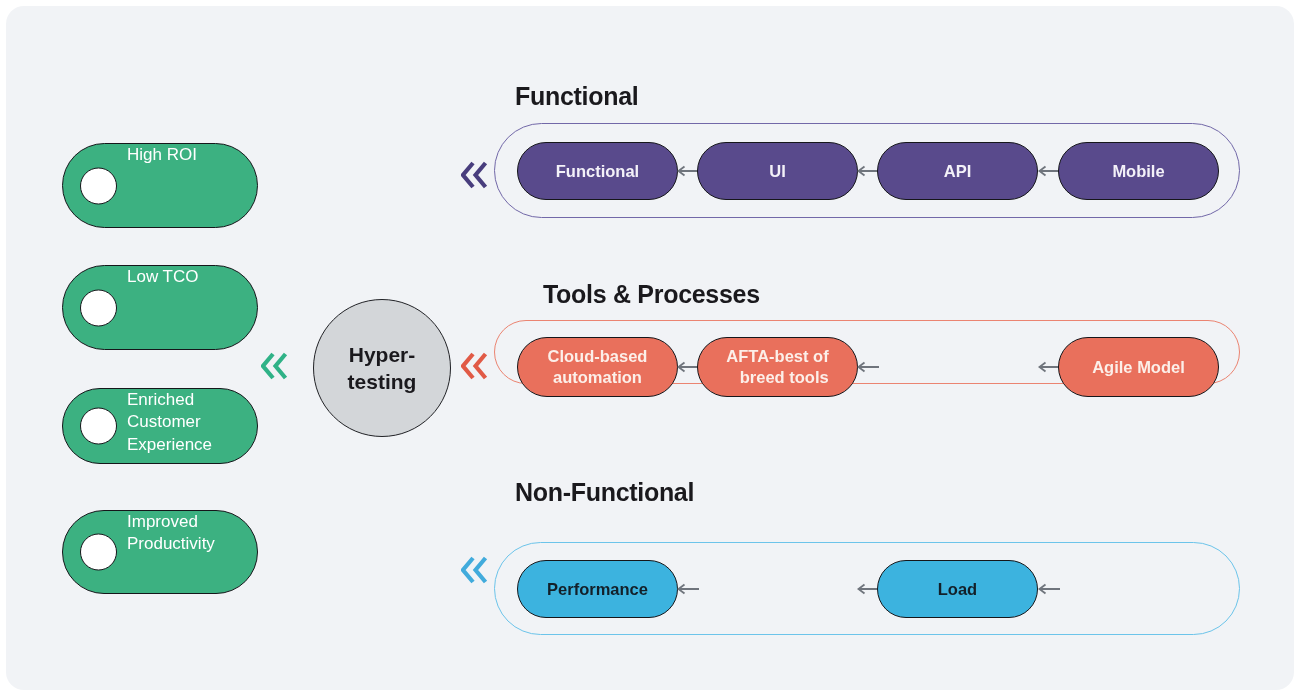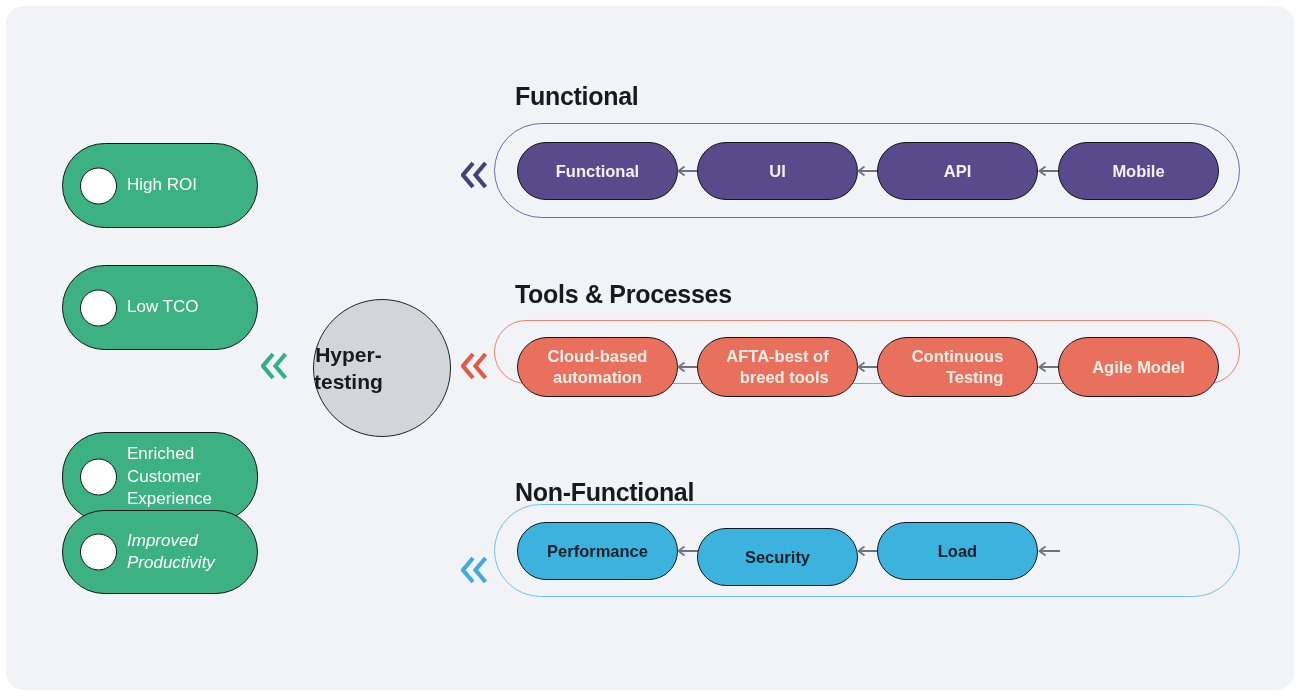--- a/index.html
+++ b/index.html
@@ -22,21 +22,21 @@
 
   
   .benefit-pill {
     position: absolute;
     left: 62px;
     width: 196px;
     border-radius: 43px;
     background: var(--pill-bg, #3cb181);
     border: 1.6px solid #15161a;
     display: flex;
-    align-items: center;
+    align-items: flex-start;
   }
   .benefit-bullet {
     position: absolute;
     left: 17px;
     top: 50%;
     transform: translateY(-50%);
     width: 37px;
     height: 37px;
     border-radius: 50%;
     background: #ffffff;
@@ -56,21 +56,21 @@
     position: absolute;
     left: 313px;
     top: 299px;
     width: 138px;
     height: 138px;
     border-radius: 50%;
     background: var(--hub-bg, #d3d6d9);
     border: 1.6px solid #212226;
     display: flex;
     align-items: center;
-    justify-content: flex-start;
+    justify-content: center;
     text-align: center;
   }
   .hub-label {
     font-size: 21px;
     font-weight: 700;
     color: var(--hub-text, #1a191d);
     white-space: pre-line;
     line-height: 1.3;
   }
 
@@ -152,27 +152,27 @@
   <div style="--pill-bg: #3cb181; --pill-text: #ffffff; --chevron: #2fb287;">
 
     <div class="benefit-pill" style="top:143px;height:85px;">
       <span class="benefit-bullet"></span>
       <span class="benefit-label">High ROI</span>
     </div>
     <div class="benefit-pill" style="top:265px;height:85px;">
       <span class="benefit-bullet"></span>
       <span class="benefit-label">Low TCO</span>
     </div>
-    <div class="benefit-pill" style="top:388px;height:90px;margin-top:44px;">
+    <div class="benefit-pill" style="top:388px;height:76px;">
       <span class="benefit-bullet"></span>
       <span class="benefit-label">Enriched
 Customer
 Experience</span>
     </div>
-    <div class="benefit-pill" style="top:510px;height:84px;font-style:italic;">
+    <div class="benefit-pill" style="top:510px;height:84px;">
       <span class="benefit-bullet"></span>
       <span class="benefit-label">Improved
 Productivity</span>
     </div>
 
     <span class="chevron" style="left:261px;top:351px;">
       <svg viewBox="0 0 27 30" fill="none" stroke="currentColor" stroke-width="4.2" stroke-linecap="butt" stroke-linejoin="miter">
         <path d="M12 3 L2 15 L12 27"></path>
           <path d="M24.5 3 L14.5 15 L24.5 27"></path>
       </svg>
@@ -217,21 +217,21 @@
             <path d="M23 7 H2.5 M8.5 2.5 L2.5 7 L8.5 11.5"></path>
           </svg>
       </span>
       <div class="pill-slot slot-4">
         <span class="pill-label">Mobile</span>
       </div>
     </div>
   </div>
 
   <div style="--pill-bg: #e9705c; --pill-text: #fcefe9; --border: #eb8471; --chevron: #e15a46; --connector: #6f747c;">
-    <div class="category-title" style="top:280px;">Tools &amp; Processes</div>
+    <div class="category-title" style="top:280px;margin-left:28px;">Tools &amp; Processes</div>
     <span class="chevron" style="left:461px;top:351px;">
       <svg viewBox="0 0 27 30" fill="none" stroke="currentColor" stroke-width="4.2" stroke-linecap="butt" stroke-linejoin="miter">
         <path d="M12 3 L2 15 L12 27"></path>
           <path d="M24.5 3 L14.5 15 L24.5 27"></path>
       </svg>
     </span>
     <div class="category-container slots-r2" style="top:320px;height:64px;">
       <div class="pill-slot slot-1">
         <span class="pill-label">Cloud-based
 automation</span>
@@ -243,55 +243,48 @@
       </span>
       <div class="pill-slot slot-2">
         <span class="pill-label">AFTA-best of
 breed tools</span>
       </div>
       <span class="connector conn-2">
         <svg viewBox="0 0 23 14" fill="none" stroke="currentColor" stroke-width="1.8">
             <path d="M23 7 H2.5 M8.5 2.5 L2.5 7 L8.5 11.5"></path>
           </svg>
       </span>
-      <div class="pill-slot slot-3">
-        <span class="pill-label">Continuous
-Testing</span>
-      </div>
       <span class="connector conn-3">
         <svg viewBox="0 0 23 14" fill="none" stroke="currentColor" stroke-width="1.8">
             <path d="M23 7 H2.5 M8.5 2.5 L2.5 7 L8.5 11.5"></path>
           </svg>
       </span>
       <div class="pill-slot slot-4">
         <span class="pill-label">Agile Model</span>
       </div>
     </div>
   </div>
 
   <div style="--pill-bg: #3cb3df; --pill-text: #132029; --border: #6cc4ea; --chevron: #41abdc; --connector: #6f747c;">
     <div class="category-title" style="top:478px;">Non-Functional</div>
     <span class="chevron" style="left:461px;top:555px;">
       <svg viewBox="0 0 27 30" fill="none" stroke="currentColor" stroke-width="4.2" stroke-linecap="butt" stroke-linejoin="miter">
         <path d="M12 3 L2 15 L12 27"></path>
           <path d="M24.5 3 L14.5 15 L24.5 27"></path>
       </svg>
     </span>
-    <div class="category-container slots-r3" style="top:504px;height:93px;">
+    <div class="category-container slots-r3" style="top:542px;height:93px;">
       <div class="pill-slot slot-1">
         <span class="pill-label">Performance</span>
       </div>
       <span class="connector conn-1">
         <svg viewBox="0 0 23 14" fill="none" stroke="currentColor" stroke-width="1.8">
             <path d="M23 7 H2.5 M8.5 2.5 L2.5 7 L8.5 11.5"></path>
           </svg>
       </span>
-      <div class="pill-slot slot-2 jitter-down">
-        <span class="pill-label">Security</span>
-      </div>
       <span class="connector conn-2">
         <svg viewBox="0 0 23 14" fill="none" stroke="currentColor" stroke-width="1.8">
             <path d="M23 7 H2.5 M8.5 2.5 L2.5 7 L8.5 11.5"></path>
           </svg>
       </span>
       <div class="pill-slot slot-3">
         <span class="pill-label">Load</span>
       </div>
       <span class="connector conn-3">
         <svg viewBox="0 0 23 14" fill="none" stroke="currentColor" stroke-width="1.8">

